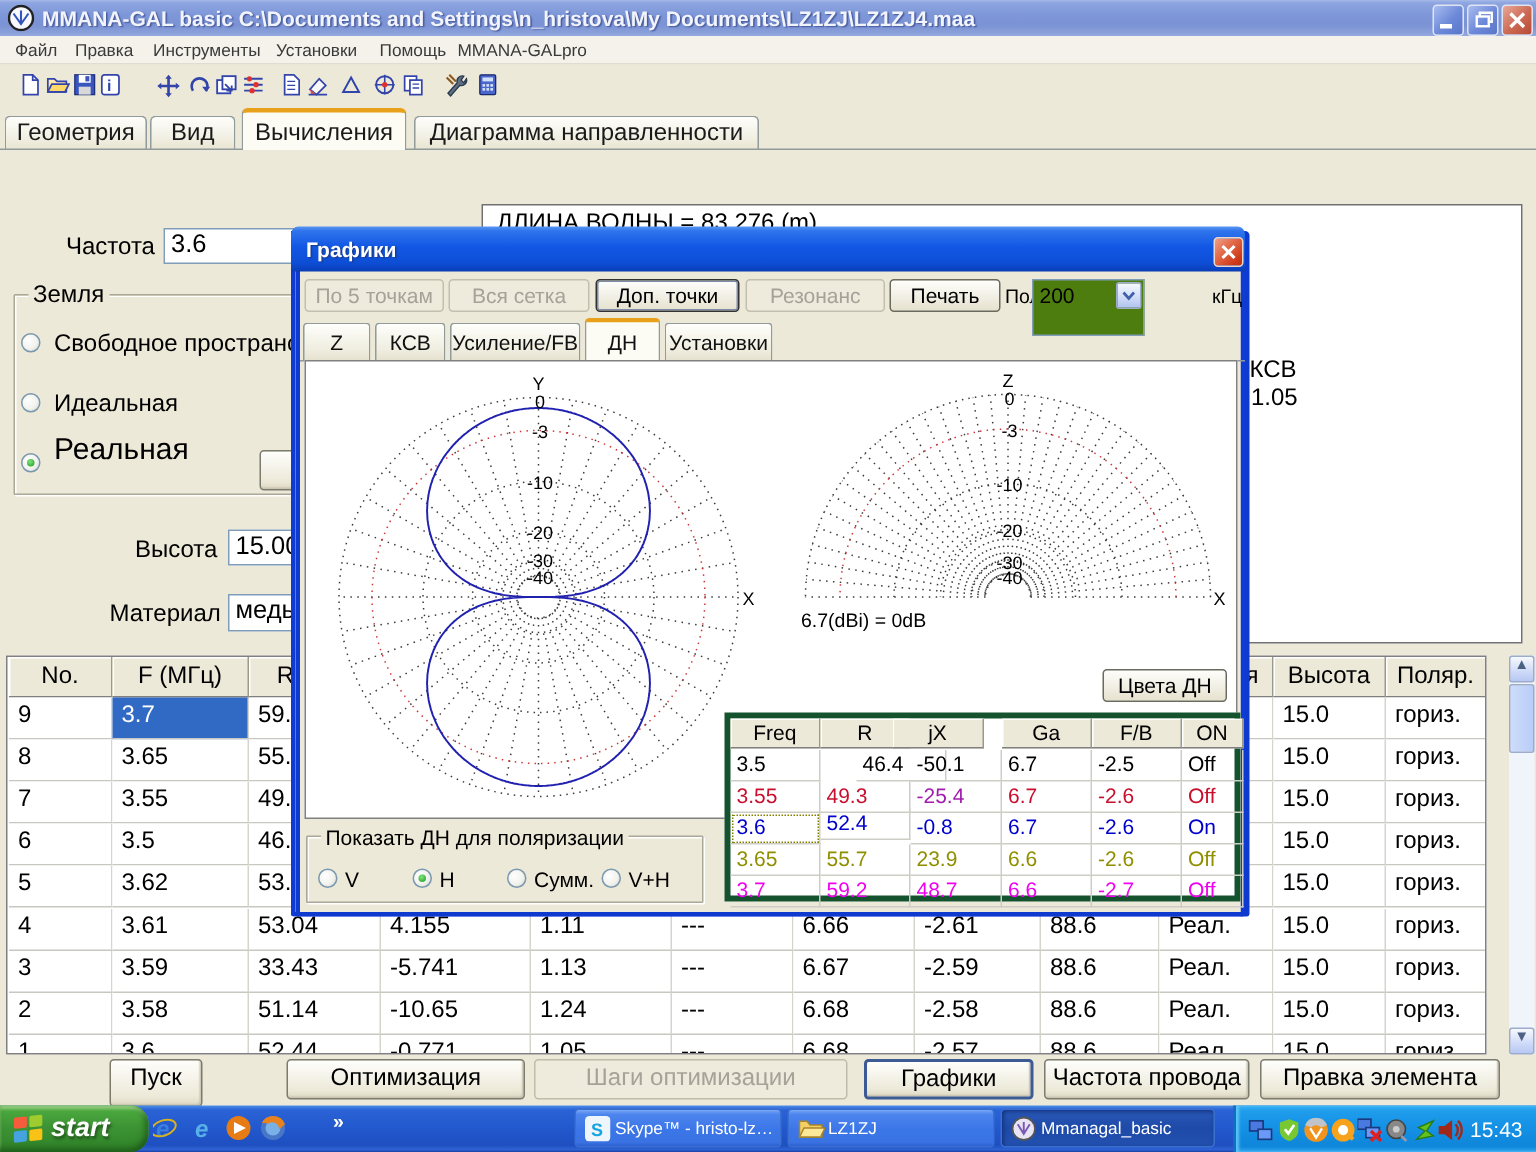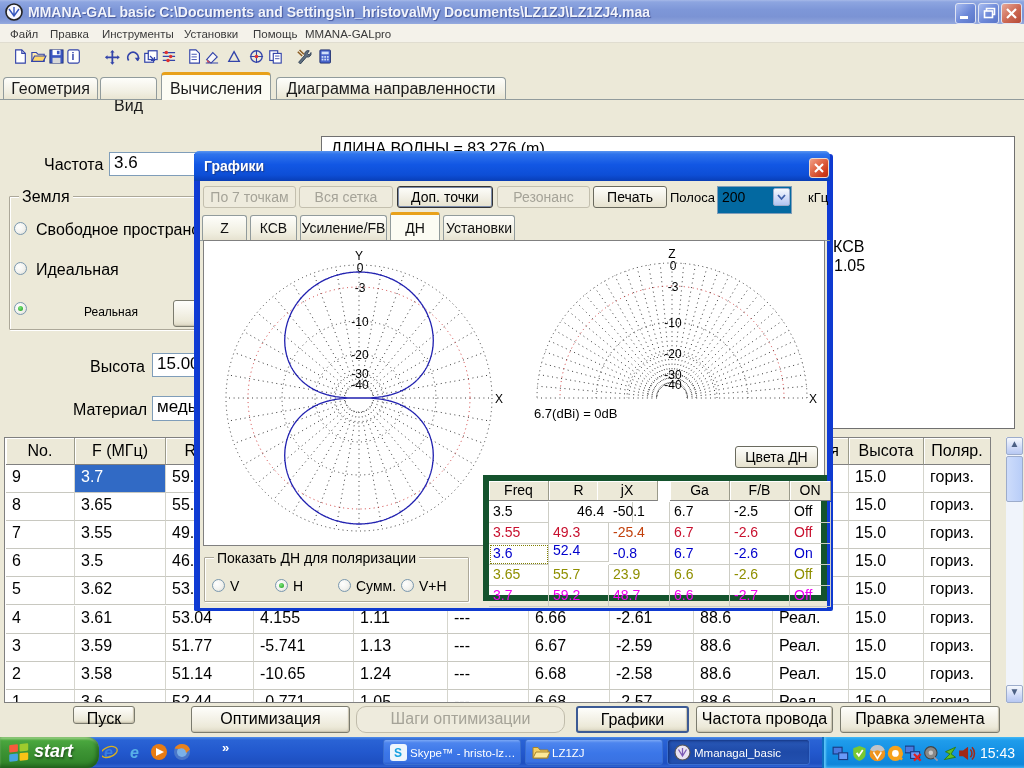--- a/index.html
+++ b/index.html
@@ -47,21 +47,21 @@
   border:3px solid #0f3bd5; border-top:none; border-radius:0 0 2px 2px; z-index:10; }
 #dlgtitle { position:absolute; left:-3px; top:-3px; width:636px; height:30px; border-radius:5px 5px 0 0;
   background:linear-gradient(180deg,#5a96f0 0%,#2f74ec 10%,#1257e4 45%,#0d4ed6 80%,#0a41bd 96%,#0a3cb0 100%); }
 #dlgtitle span { position:absolute; left:10px; top:7px; color:#fff; font-weight:bold; font-size:14px; text-shadow:1px 1px 1px #1a3a8a; }
 .dbtn { position:absolute; border:1px solid #6a6a5e; border-radius:3px; font-size:14px; color:#000; text-align:center;
   background:linear-gradient(180deg,#fefefb 0%,#f2f0e6 50%,#e6e2ce 100%); }
 .dbtn.dis { color:#a5a398; border-color:#c3bfae; background:#eeebdd; }
 .dtab { position:absolute; border:1px solid #919b9c; border-bottom:none; border-radius:3px 3px 0 0;
   background:linear-gradient(180deg,#fefefb 0%,#f0eee0 70%,#e6e2d0 100%); font-size:14px; color:#111; text-align:center; }
 
-#ftable { left:286px; top:321px; width:344px; height:126px; border:6px solid #14532d; background:#fff; }
+#ftable { left:286px; top:321px; width:344px; height:126px; border:4px solid #14532d; background:#fff; }
 .fh { position:absolute; top:0; height:20px; background:#ece9d8; border-right:1px solid #9a9a8a; border-bottom:1px solid #808080; box-shadow:inset 1px 1px 0 #fff; font-size:14px; text-align:center; padding-top:1px; }
 .fc { position:absolute; height:21px; font-size:14px; padding:1px 0 0 4px; border-right:1px solid #cdcdc5; border-bottom:1px solid #cdcdc5; }
 
 #taskbar { left:0; top:737px; width:1024px; height:31px;
   background:linear-gradient(180deg,#518fea 0%,#3c79e0 4%,#2a63d5 10%,#2258cd 50%,#1e4fc0 85%,#2f62d2 95%,#1941a5 100%); }
 .task { position:absolute; top:2px; height:26px; border-radius:3px; border:1px solid #3a6fd0;
   background:linear-gradient(180deg,#7aa7f5 0%,#4d85ee 12%,#3b76e8 55%,#3a72e2 90%,#2c5fd0 100%);
   color:#fff; font-size:13px; }
 .task span { position:absolute; left:26px; top:6px; white-space:nowrap; overflow:hidden; max-width:112px; display:block; font-size:11.5px; padding-top:1px; }
 .trayico { position:absolute; top:8px; width:16px; height:16px; transform:scale(1.12); transform-origin:left top; }
@@ -171,21 +171,21 @@
           <rect x="6" y="8" width="2" height="2"></rect>
           <rect x="9" y="8" width="2" height="2"></rect>
           <rect x="3" y="11" width="2" height="2"></rect>
           <rect x="6" y="11" width="2" height="2"></rect>
           <rect x="9" y="11" width="2" height="2"></rect>
         </g>
       </svg></div>
   </div>
 
 <div class="tab" style="left:3px; top:77px; width:95px; height:23px; padding-top:2px;">Геометрия</div>
-<div class="tab" style="left:100px; top:77px; width:57px; height:23px; padding-top:19px;">Вид</div>
+<div class="tab" style="left:100px; top:77px; width:57px; height:23px; padding-top:2px;">Вид</div>
 <div class="tab tabact" style="left:161px; top:72px; width:110px; height:28px; padding-top:5px; border-top:3px solid #e8a11a;">Вычисления</div>
 <div class="tab" style="left:276px; top:77px; width:230px; height:23px; padding-top:2px;">Диаграмма направленности</div>
 <div class="abs" id="tabline"></div>
 
 <div class="txt" style="left:44px;top:156px;font-size:16px;">Частота</div>
 <div class="edit" style="left:109px;top:152px;width:127px;height:24px;">3.6</div>
 
 <div class="abs" style="left:321px;top:136px;width:694px;height:293px;background:#fff;border:1px solid #707070;">
   <div class="txt" style="left:9px;top:3px;font-size:16px;">ДЛИНА ВОЛНЫ = 83.276 (m)</div>
   <div class="txt" style="left:511px;top:101px;font-size:16px;">КСВ</div>
@@ -193,21 +193,21 @@
 </div>
 
 <div class="gbox" style="left:9px;top:196px;width:380px;height:134px;">
   <div class="glabel">Земля</div>
 </div>
 <div class="radio" style="left:14px;top:222px;"></div>
 <div class="txt" style="left:36px;top:221px;font-size:16px;">Свободное пространство</div>
 <div class="radio" style="left:14px;top:262px;"></div>
 <div class="txt" style="left:36px;top:261px;font-size:16px;">Идеальная</div>
 <div class="radio sel" style="left:14px;top:302px;"></div>
-<div class="txt" style="left:36px;top:305px;font-size:12px;margin-left:48px;">Реальная</div>
+<div class="txt" style="left:36px;top:289px;font-size:20px;">Реальная</div>
 <div class="btn" style="left:173px;top:300px;width:80px;height:27px;"></div>
 
 <div class="txt" style="left:90px;top:358px;font-size:16px;">Высота</div>
 <div class="edit" style="left:152px;top:353px;width:90px;height:24px;">15.00</div>
 <div class="txt" style="left:73px;top:401px;font-size:16px;">Материал</div>
 <div class="edit" style="left:152px;top:396px;width:90px;height:25px;">медь</div>
 
 <div class="abs" id="bigtable">
 <div class="th" style="left:1px;width:69px;">No.</div>
 <div class="th" style="left:70px;width:91px;">F (МГц)</div>
@@ -288,21 +288,21 @@
 <div class="tc" style="left:349px;top:168px;width:94px;height:28px;">1.11</div>
 <div class="tc" style="left:443px;top:168px;width:81px;height:28px;">---</div>
 <div class="tc" style="left:524px;top:168px;width:81px;height:28px;">6.66</div>
 <div class="tc" style="left:605px;top:168px;width:84px;height:28px;">-2.61</div>
 <div class="tc" style="left:689px;top:168px;width:79px;height:28px;">88.6</div>
 <div class="tc" style="left:768px;top:168px;width:76px;height:28px;">Реал.</div>
 <div class="tc" style="left:844px;top:168px;width:75px;height:28px;">15.0</div>
 <div class="tc" style="left:919px;top:168px;width:67px;height:28px;">гориз.</div>
 <div class="tc" style="left:1px;top:196px;width:69px;height:28px;">3</div>
 <div class="tc" style="left:70px;top:196px;width:91px;height:28px;">3.59</div>
-<div class="tc" style="left:161px;top:196px;width:88px;height:28px;">51.77</div>
+<div class="tc" style="left:161px;top:196px;width:88px;height:28px;">33.43</div>
 <div class="tc" style="left:249px;top:196px;width:100px;height:28px;">-5.741</div>
 <div class="tc" style="left:349px;top:196px;width:94px;height:28px;">1.13</div>
 <div class="tc" style="left:443px;top:196px;width:81px;height:28px;">---</div>
 <div class="tc" style="left:524px;top:196px;width:81px;height:28px;">6.67</div>
 <div class="tc" style="left:605px;top:196px;width:84px;height:28px;">-2.59</div>
 <div class="tc" style="left:689px;top:196px;width:79px;height:28px;">88.6</div>
 <div class="tc" style="left:768px;top:196px;width:76px;height:28px;">Реал.</div>
 <div class="tc" style="left:844px;top:196px;width:75px;height:28px;">15.0</div>
 <div class="tc" style="left:919px;top:196px;width:67px;height:28px;">гориз.</div>
 <div class="tc" style="left:1px;top:224px;width:69px;height:28px;">2</div>
@@ -329,44 +329,44 @@
 <div class="tc" style="left:768px;top:252px;width:76px;height:28px;">Реал.</div>
 <div class="tc" style="left:844px;top:252px;width:75px;height:28px;">15.0</div>
 <div class="tc" style="left:919px;top:252px;width:67px;height:28px;">гориз.</div>
 </div>
 
 <div class="abs" style="left:1006px;top:437px;width:17px;height:266px;background:#f0f4fb;"></div>
 <div class="sbtn" style="left:1006px;top:437px;height:18px;">▲</div>
 <div class="sbtn" style="left:1006px;top:456px;height:46px;background:linear-gradient(90deg,#cddcfb,#b8cdf8);"></div>
 <div class="sbtn" style="left:1006px;top:685px;height:18px;">▼</div>
 
-<div class="btn" style="left:73px;top:706px;width:62px;height:18px;font-size:16px;padding-top:3px;">Пуск</div>
+<div class="btn" style="left:73px;top:706px;width:62px;height:32px;font-size:16px;padding-top:3px;">Пуск</div>
 <div class="btn" style="left:191px;top:706px;width:159px;height:27px;font-size:16px;padding-top:3px;">Оптимизация</div>
-<div class="btn dis" style="left:356px;top:706px;width:209px;height:27px;font-size:16px;padding-top:3px;border-radius:10px;">Шаги оптимизации</div>
+<div class="btn dis" style="left:356px;top:706px;width:209px;height:27px;font-size:16px;padding-top:3px;">Шаги оптимизации</div>
 <div class="btn" style="left:576px;top:706px;width:113px;height:27px;font-size:16px;padding-top:3px;border:2px solid #3c5a94;">Графики</div>
 <div class="btn" style="left:696px;top:706px;width:137px;height:27px;font-size:16px;padding-top:3px;">Частота провода</div>
 <div class="btn" style="left:840px;top:706px;width:160px;height:27px;font-size:16px;padding-top:3px;">Правка элемента</div>
 
 <div class="abs" id="dlg">
 <div class="abs" style="left:0;top:0;width:636px;height:457px;border:3px solid #0f3ad0;border-radius:3px 3px 2px 2px;"></div>
 <div class="abs" id="dlgtitle">
       <span>Графики</span>
     </div>
 <div class="abs" style="left:612px;top:4px;width:20px;height:20px;border-radius:3px;border:1px solid #f0d8c8;
  background:linear-gradient(135deg,#f0a088 0%,#e26a4a 40%,#ce3a1a 80%,#b83012 100%);">
  <svg width="18" height="18">
         <path d="M5 5 L13 13 M13 5 L5 13" stroke="#fff" stroke-width="2.1"></path>
       </svg></div>
-<div class="dbtn dis" style="left:6px;top:32px;width:93px;height:22px;padding-top:2px;">По 7 точкам</div>
+<div class="dbtn dis" style="left:6px;top:32px;width:93px;height:22px;padding-top:2px;">По 5 точкам</div>
 <div class="dbtn dis" style="left:102px;top:32px;width:94px;height:22px;padding-top:2px;">Вся сетка</div>
 <div class="dbtn " style="left:200px;top:32px;width:96px;height:22px;padding-top:2px;border:1px solid #333;box-shadow:0 0 0 1px #7b8ba8 inset;">Доп. точки</div>
 <div class="dbtn dis" style="left:300px;top:32px;width:93px;height:22px;padding-top:2px;">Резонанс</div>
 <div class="dbtn " style="left:396px;top:32px;width:74px;height:22px;padding-top:2px;">Печать</div>
 <div class="txt" style="left:473px;top:36px;font-size:13px;">Полоса</div>
-<div class="abs" style="left:520px;top:32px;width:75px;height:28px;background:#0369a1;border:1px solid #7f9db9;">
+<div class="abs" style="left:491px;top:32px;width:75px;height:38px;background:#4d7c0f;border:1px solid #7f9db9;">
  <div class="txt" style="left:4px;top:2px;font-size:14px;">200</div>
  <div class="abs" style="right:1px;top:1px;width:17px;height:18px;border-radius:2px;border:1px solid #9daccb;
    background:linear-gradient(180deg,#f6f9fd,#cfdaf8 60%,#b0c4f0);">
   <svg width="15" height="16">
           <path d="M4 6 L7.5 10 L11 6" fill="none" stroke="#4060a8" stroke-width="1.8"></path>
         </svg></div>
     </div>
 <div class="txt" style="left:611px;top:36px;font-size:13px;">кГц</div>
 <div class="dtab" style="left:5px;top:61px;width:45px;height:25px;padding-top:4px;">Z</div>
 <div class="dtab" style="left:53px;top:61px;width:47px;height:25px;padding-top:4px;">КСВ</div>
@@ -490,21 +490,21 @@
 <div class="fh" style="left:241px;width:60px;">F/B</div>
 <div class="fh" style="left:301px;width:41px;">ON</div>
 <div class="fc" style="left:0px;top:21px;width:60px;color:#000000;">3.5</div>
 <div class="fc" style="left:60px;top:21px;width:60px;color:#000000;margin-left:24px;">46.4</div>
 <div class="fc" style="left:120px;top:21px;width:61px;color:#000000;">-50.1</div>
 <div class="fc" style="left:181px;top:21px;width:60px;color:#000000;">6.7</div>
 <div class="fc" style="left:241px;top:21px;width:60px;color:#000000;">-2.5</div>
 <div class="fc" style="left:301px;top:21px;width:41px;color:#000000;">Off</div>
 <div class="fc" style="left:0px;top:42px;width:60px;color:#c8102e;">3.55</div>
 <div class="fc" style="left:60px;top:42px;width:60px;color:#c8102e;">49.3</div>
-<div class="fc" style="left:120px;top:42px;width:61px;color:#c2410c;">-25.4</div>
+<div class="fc" style="left:120px;top:42px;width:61px;color:#a21caf;">-25.4</div>
 <div class="fc" style="left:181px;top:42px;width:60px;color:#c8102e;">6.7</div>
 <div class="fc" style="left:241px;top:42px;width:60px;color:#c8102e;">-2.6</div>
 <div class="fc" style="left:301px;top:42px;width:41px;color:#c8102e;">Off</div>
 <div class="fc" style="left:0px;top:63px;width:60px;color:#0000cc;outline:1px dotted #808000;outline-offset:-2px;">3.6</div>
 <div class="fc" style="left:60px;top:60px;width:60px;color:#0000cc;">52.4</div>
 <div class="fc" style="left:120px;top:63px;width:61px;color:#0000cc;">-0.8</div>
 <div class="fc" style="left:181px;top:63px;width:60px;color:#0000cc;">6.7</div>
 <div class="fc" style="left:241px;top:63px;width:60px;color:#0000cc;">-2.6</div>
 <div class="fc" style="left:301px;top:63px;width:41px;color:#0000cc;">On</div>
 <div class="fc" style="left:0px;top:84px;width:60px;color:#8f8f00;">3.65</div>

